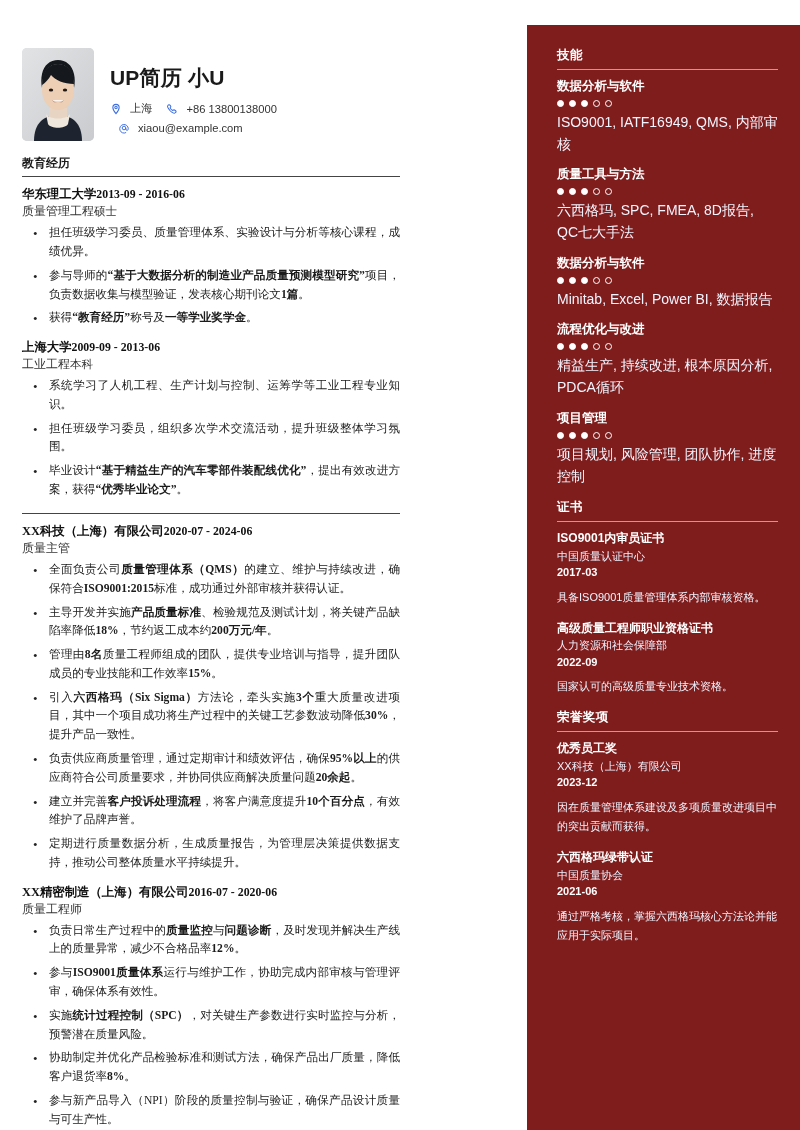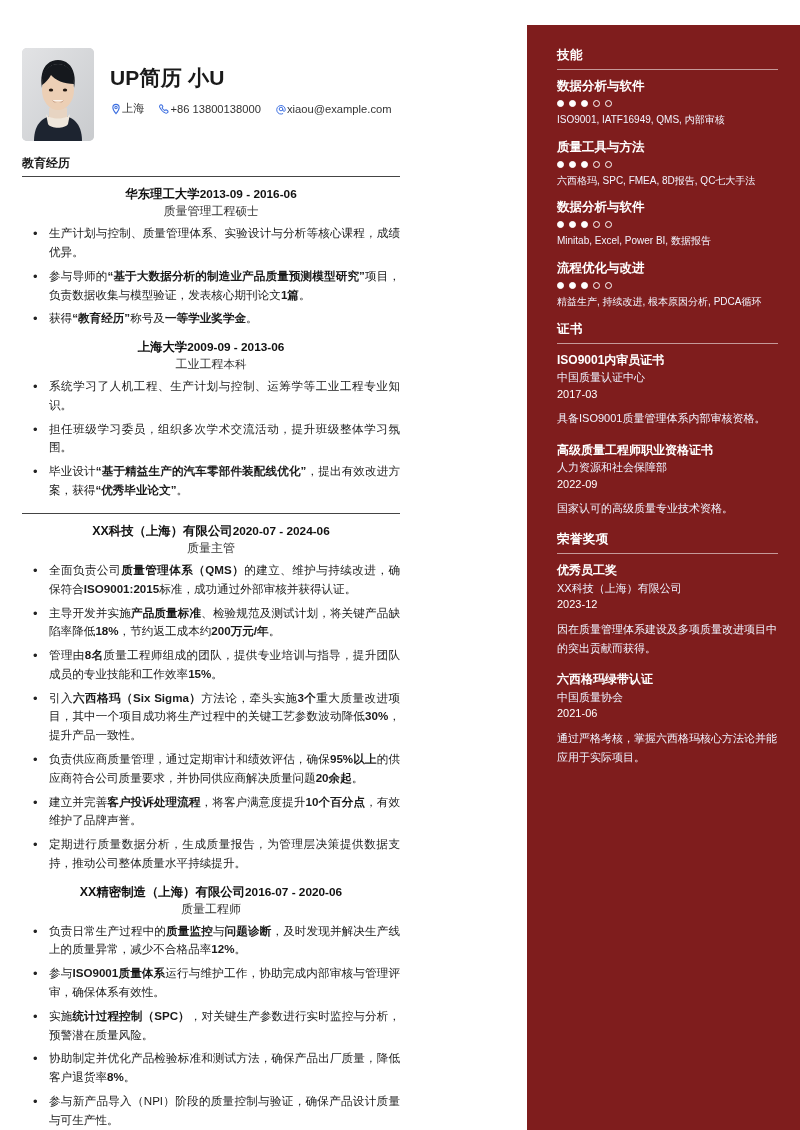--- a/index.html
+++ b/index.html
@@ -26,51 +26,51 @@
     font-size: 12.5px; font-weight: bold; color: #ffffff;
     letter-spacing: .4px; padding-bottom: 5px;
   }
   .side-rule { height: 1px; background: rgba(255,255,255,.55); margin-bottom: 8px; }
 
   .skill { margin-bottom: 11px; }
   .skill-name { font-size: 12.5px; font-weight: bold; color: #ffffff; margin-bottom: 5px; }
   .dots { display: flex; gap: 5px; margin-bottom: 5px; }
   .dot { width: 7px; height: 7px; border-radius: 50%; border: 1.2px solid #ffffff; }
   .dot.filled { background: #ffffff; }
-  .skill-detail { font-size: 10px; line-height: 1.55; color: #f2f5ff; }
+  .skill-detail { font-size: 14px; line-height: 1.55; color: #f2f5ff; }
 
   .entry { margin-bottom: 13px; }
   .entry-title { font-size: 12px; font-weight: bold; color: #ffffff; line-height: 1.45; }
   .entry-sub { font-size: 11px; color: #eef2ff; line-height: 1.5; }
-  .entry-date { font-size: 11px; font-weight: normal; color: #ffffff; line-height: 1.5; }
+  .entry-date { font-size: 11px; font-weight: bold; color: #ffffff; line-height: 1.5; }
   .entry-desc { font-size: 11px; color: #f0f4ff; line-height: 1.75; margin-top: 7px; }
 
   
   .main { position: absolute; left: 0; top: 0; width: 424px; padding: 48px 24px 0 22px; }
 
   .header { display: flex; align-items: flex-start; gap: 16px; margin-bottom: 14px; }
   .photo {
     width: 72px; height: 93px; border-radius: 5px; overflow: hidden;
     background: #d7d8da; flex: none;
   }
   .photo svg { display: block; width: 100%; height: 100%; }
   .header-text { padding-top: 16px; }
   .name { font-size: 21px; font-weight: bold; color: #1a1a1a; letter-spacing: .2px; }
   .contacts { display: flex; align-items: center; gap: 6px; margin-top: 9px; flex-wrap: wrap; }
-  .contact { display: flex; align-items: center; gap: 0; font-size: 11.2px; color: #333; }
+  .contact { display: flex; align-items: center; gap: 8px; font-size: 11.2px; color: #333; }
   .contact + .contact { margin-left: 8px; }
   .cicon { width: 12px; height: 12px; color: #3d6fe0; flex: none; }
   .cicon svg { display: block; width: 12px; height: 12px; }
 
-  .section { margin-top: 4px; }
+  .section { margin-top: 4px; font-family: Liberation Serif, serif; }
   .sec-title { font-size: 12px; font-weight: bold; color: #1a1a1a; padding-bottom: 4px; }
   .sec-rule { height: 1.2px; background: #444; margin-bottom: 9px; }
 
   .job { margin-bottom: 11px; }
-  .job-row { display: flex; justify-content: center; align-items: baseline; }
+  .job-row { display: flex; justify-content: flex-start; align-items: baseline; }
   .job-org { font-size: 12.4px; font-weight: bold; color: #111; }
   .job-date { font-size: 11.8px; font-weight: bold; color: #111; }
   .job-role { font-size: 12px; color: #333; }
   .job-degree { font-size: 11.5px; color: #333; }
 
   ul.bullets { list-style: none; margin-top: 4px; }
   ul.bullets li {
     position: relative; padding-left: 27px;
     font-size: 11.6px; line-height: 1.62; color: #1b1b1b;
     margin-bottom: 5px; text-align: justify;
@@ -151,21 +151,21 @@
   <div class="job">
     <div class="job-row">
       <span class="job-org">华东理工大学</span>
       <span class="job-date">2013-09 - 2016-06</span>
     </div>
     <div class="job-row">
       <span class="job-role">质量管理工程</span>
       <span class="job-degree">硕士</span>
     </div>
     <ul class="bullets">
-              <li>生产计划与控制、质量管理体系、实验设计与分析等核心课程，成绩优异。</li>
+              <li>担任班级学习委员、质量管理体系、实验设计与分析等核心课程，成绩优异。</li>
               <li>参与导师的<b>“基于大数据分析的制造业产品质量预测模型研究”</b>项目，负责数据收集与模型验证，发表核心期刊论文<b>1篇</b>。</li>
               <li>获得<b>“教育经历”</b>称号及<b>一等学业奖学金</b>。</li>
             </ul>
   </div>
   <div class="job">
     <div class="job-row">
       <span class="job-org">上海大学</span>
       <span class="job-date">2009-09 - 2013-06</span>
     </div>
     <div class="job-row">
@@ -271,20 +271,31 @@
     <div class="skill-name">流程优化与改进</div>
     <div class="dots">
               <span class="dot filled"></span>
               <span class="dot filled"></span>
               <span class="dot filled"></span>
               <span class="dot"></span>
               <span class="dot"></span>
             </div>
     <div class="skill-detail">精益生产, 持续改进, 根本原因分析, PDCA循环</div>
   </div>
+          <div class="skill">
+    <div class="skill-name">项目管理</div>
+    <div class="dots">
+              <span class="dot filled"></span>
+              <span class="dot filled"></span>
+              <span class="dot filled"></span>
+              <span class="dot"></span>
+              <span class="dot"></span>
+            </div>
+    <div class="skill-detail">项目规划, 风险管理, 团队协作, 进度控制</div>
+  </div>
         </div>
     </div>
 
     <div class="side-section">
       <div class="side-section-title">证书</div>
       <div class="side-rule"></div>
       <div id="certificates-list">
   <div class="entry">
     <div class="entry-title">ISO9001内审员证书</div>
     <div class="entry-sub">中国质量认证中心</div>

